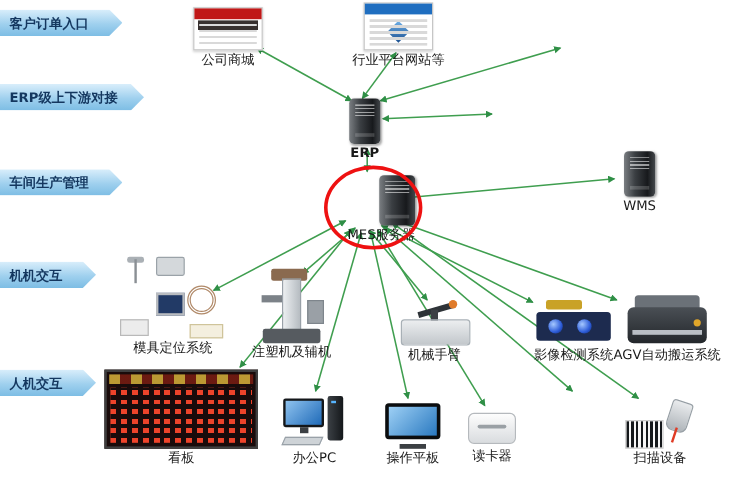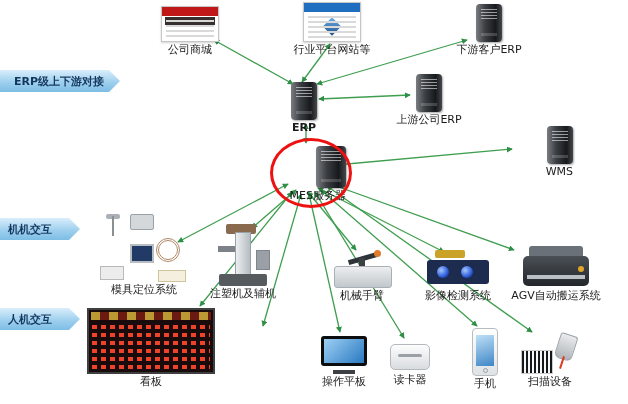--- a/index.html
+++ b/index.html
@@ -142,22 +142,28 @@
       <line x1="325" y1="182" x2="514" y2="250" marker-start="url(#ah)" marker-end="url(#ah)"></line>
       <line x1="292" y1="192" x2="200" y2="306" marker-start="url(#ah)" marker-end="url(#ah)"></line>
       <line x1="301" y1="194" x2="263" y2="326" marker-start="url(#ah)" marker-end="url(#ah)"></line>
       <line x1="309" y1="194" x2="340" y2="332" marker-start="url(#ah)" marker-end="url(#ah)"></line>
       <line x1="315" y1="192" x2="404" y2="338" marker-start="url(#ah)" marker-end="url(#ah)"></line>
       <line x1="321" y1="190" x2="477" y2="326" marker-start="url(#ah)" marker-end="url(#ah)"></line>
       <line x1="327" y1="186" x2="532" y2="332" marker-start="url(#ah)" marker-end="url(#ah)"></line>
     </g>
   </svg>
 
-  <div class="ribbon" style="top:70px;width:120px;justify-content:flex-end;">
+  <div class="ribbon" style="top:8px;width:102px;">
+      <span>客户订单入口</span>
+    </div>
+  <div class="ribbon" style="top:70px;width:120px;">
       <span>ERP级上下游对接</span>
+    </div>
+  <div class="ribbon" style="top:141px;width:102px;">
+      <span>车间生产管理</span>
     </div>
   <div class="ribbon" style="top:218px;width:80px;">
       <span>机机交互</span>
     </div>
   <div class="ribbon" style="top:308px;width:80px;">
       <span>人机交互</span>
     </div>
 
   <div class="node" style="left:150px;top:6px;width:80px;">
     <div class="website mallcard">
@@ -168,40 +174,32 @@
     <div class="nlabel">公司商城</div>
   </div>
   <div class="node" style="left:280px;top:2px;width:104px;justify-content:flex-end;">
     <div class="website indcard">
         <div class="hdr"></div>
         <div class="diamond"></div>
         <div class="lines"></div>
       </div>
     <div class="nlabel">行业平台网站等</div>
   </div>
-  <div class="node" style="left:449px;top:4px;width:80px;">
-    <div class="server"></div>
-    <div class="nlabel">下游客户ERP</div>
-  </div>
 
   <div class="node" style="left:264px;top:82px;width:80px;font-weight:bold;">
     <div class="server"></div>
     <div class="nlabel">ERP</div>
   </div>
-  <div class="node" style="left:389px;top:74px;width:80px;">
-    <div class="server"></div>
-    <div class="nlabel">上游公司ERP</div>
-  </div>
 
   <div class="node" style="left:266px;top:146px;width:80px;align-items:flex-end;">
     <div class="server big"></div>
     <div class="nlabel">MES服务器</div>
   </div>
   <div class="mes-circle"></div>
-  <div class="node" style="left:493px;top:126px;width:80px;align-items:flex-end;">
+  <div class="node" style="left:493px;top:126px;width:80px;">
     <div class="server"></div>
     <div class="nlabel">WMS</div>
   </div>
 
   <div class="node" style="left:98px;top:214px;width:92px;">
     <div class="mold">
       <div class="masthead"></div>
         <div class="mast"></div>
         <div class="printer"></div>
       <div class="monitor"></div>
@@ -223,21 +221,21 @@
   <div class="node" style="left:198px;top:224px;width:90px;">
     <div class="injection">
       <div class="head"></div>
         <div class="col"></div>
         <div class="arm"></div>
         <div class="box"></div>
         <div class="base"></div>
     </div>
     <div class="nlabel">注塑机及辅机</div>
   </div>
-  <div class="node" style="left:413px;top:250px;width:90px;justify-content:flex-end;">
+  <div class="node" style="left:433px;top:250px;width:90px;justify-content:flex-end;">
     <div class="vision">
       <div class="top"></div>
         <div class="body"></div>
         <div class="lens l1"></div>
         <div class="lens l2"></div>
     </div>
     <div class="nlabel">影像检测系统</div>
   </div>
   <div class="node" style="left:504px;top:246px;width:104px;">
     <div class="agv">
@@ -249,37 +247,42 @@
     <div class="nlabel">AGV自动搬运系统</div>
   </div>
 
   <div class="node" style="left:86px;top:308px;width:130px;">
     <div class="kanban">
         <div class="hdr"></div>
         <div class="grid"></div>
       </div>
     <div class="nlabel">看板</div>
   </div>
+  <div class="node" style="left:226px;top:330px;width:72px;">
+    <div class="pcimg">
+      <div class="mon"></div>
+        <div class="stand"></div>
+        <div class="kb"></div>
+        <div class="tower"></div>
+    </div>
+    <div class="nlabel">办公PC</div>
+  </div>
   <div class="node" style="left:308px;top:336px;width:72px;">
     <div class="tabimg">
         <div class="scr"></div>
         <div class="foot"></div>
       </div>
     <div class="nlabel">操作平板</div>
   </div>
   <div class="node" style="left:376px;top:342px;width:68px;">
     <div class="readerimg">
         <div class="body"></div>
         <div class="slot"></div>
       </div>
     <div class="nlabel">读卡器</div>
-  </div>
-  <div class="node" style="left:451px;top:328px;width:68px;">
-    <div class="phoneimg"></div>
-    <div class="nlabel">手机</div>
   </div>
   <div class="node" style="left:512px;top:334px;width:76px;">
     <div class="scanimg">
         <div class="code"></div>
         <div class="gun"></div>
         <div class="beam"></div>
       </div>
     <div class="nlabel">扫描设备</div>
   </div>
 

